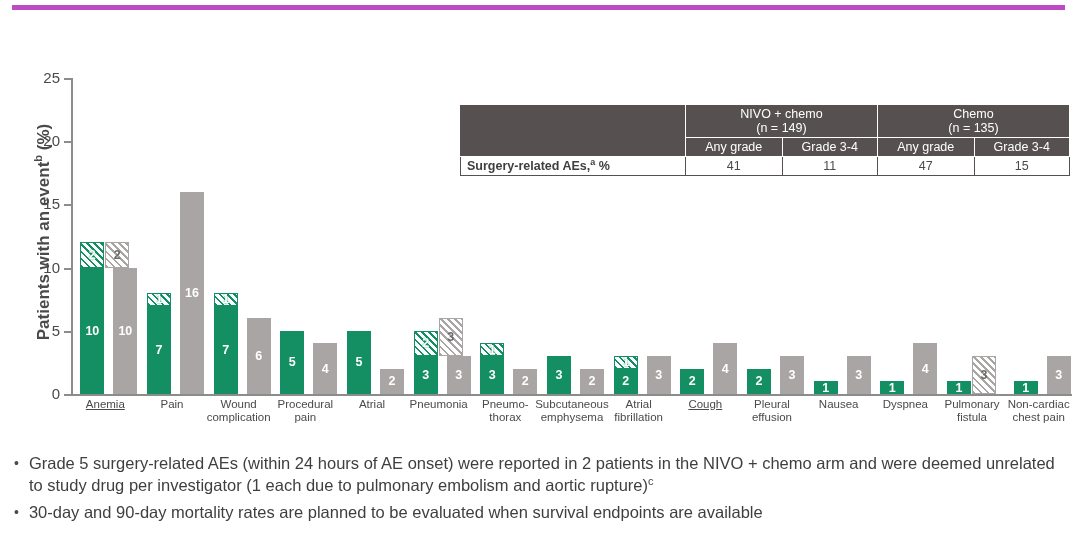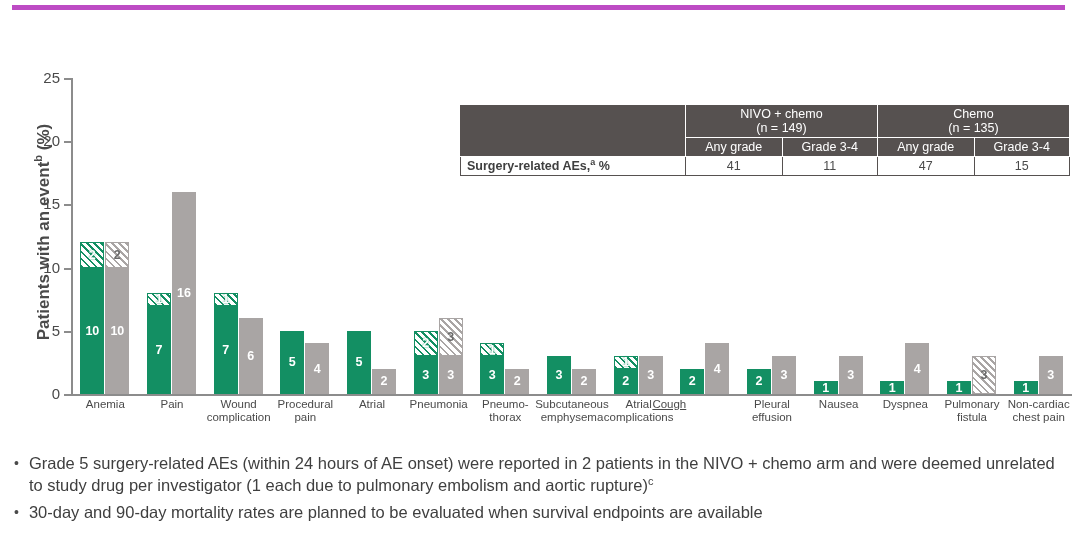--- a/index.html
+++ b/index.html
@@ -139,21 +139,21 @@
     right: 0;
     text-align: center;
     font-size: 12.5px;
     font-weight: bold;
     color: #ffffff;
     top: 50%;
     transform: translateY(-50%);
     line-height: 1;
   }
   .seg.g12.nivo-c { background: #138f63; }
-  .seg.g12.chemo-c { background: #a9a5a4; }
+  .seg.g12.chemo-c { background: #a9a5a4; margin-left: 8px; }
   .seg.g34.nivo-c {
     background:
       repeating-linear-gradient(45deg, #138f63 0px, #138f63 2px, #ffffff 2px, #ffffff 5px);
     border: 1.5px solid #138f63;
   }
   .seg.g34.chemo-c {
     background:
       repeating-linear-gradient(45deg, #a9a5a4 0px, #a9a5a4 2px, #ffffff 2px, #ffffff 5px);
     border: 1.5px solid #a9a5a4;
   }
@@ -490,21 +490,21 @@
           </div>
         </div>
         <div class="bar chemo">
           <div class="seg g12 chemo-c" style="height: 37.92px;">
             <span class="val">3</span>
           </div>
         </div>
       </div>
     </div>
   <div id="x-labels-holder">
-      <div class="x-label" style="left: 64px; width: 82.6667px;">
+      <div class="x-label" style="left: 64px; width: 82.6667px; text-decoration: underline;">
         <div>Anemia</div>
       </div>
       <div class="x-label" style="left: 130.667px; width: 82.6667px;">
         <div>Pain</div>
       </div>
       <div class="x-label" style="left: 197.333px; width: 82.6667px;">
         <div>Wound</div>
         <div>complication</div>
       </div>
       <div class="x-label" style="left: 264px; width: 82.6667px;">
@@ -520,23 +520,23 @@
       <div class="x-label" style="left: 464px; width: 82.6667px;">
         <div>Pneumo-</div>
         <div>thorax</div>
       </div>
       <div class="x-label" style="left: 530.667px; width: 82.6667px;">
         <div>Subcutaneous</div>
         <div>emphysema</div>
       </div>
       <div class="x-label" style="left: 597.333px; width: 82.6667px;">
         <div>Atrial</div>
-        <div>complications</div>
-      </div>
-      <div class="x-label" style="left: 628px; width: 82.6667px; text-decoration: underline;">
+        <div>fibrillation</div>
+      </div>
+      <div class="x-label" style="left: 664px; width: 82.6667px; text-decoration: underline;">
         <div>Cough</div>
       </div>
       <div class="x-label" style="left: 730.667px; width: 82.6667px;">
         <div>Pleural</div>
         <div>effusion</div>
       </div>
       <div class="x-label" style="left: 797.333px; width: 82.6667px;">
         <div>Nausea</div>
       </div>
       <div class="x-label" style="left: 864px; width: 82.6667px;">

